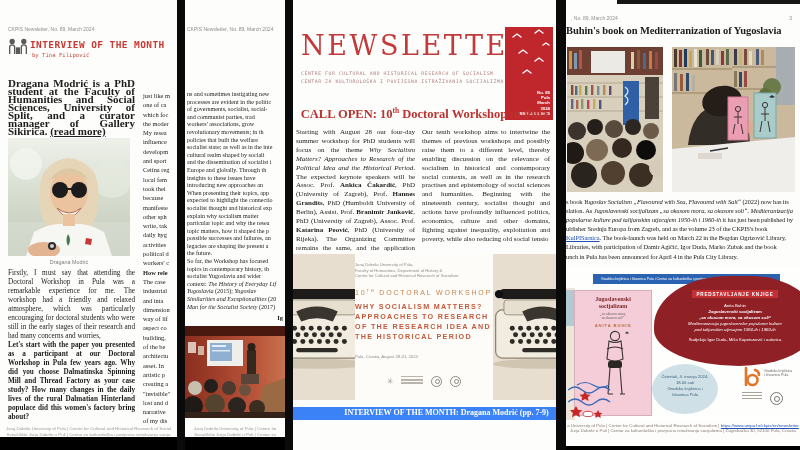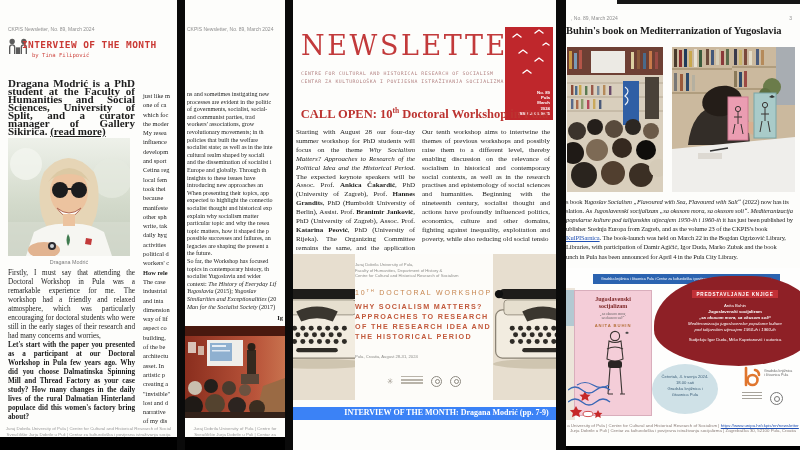--- a/index.html
+++ b/index.html
@@ -9,21 +9,21 @@
   .vbar{position:absolute;top:0;height:450px;background:#0a0a0a}
   .hdr{position:absolute;font-family:"Liberation Sans",sans-serif;font-size:5px;color:#8f8f8f;white-space:nowrap}
   .ftr{position:absolute;width:100%;text-align:center;font-family:"Liberation Sans",sans-serif;font-size:4.4px;color:#9a9a9a;white-space:nowrap}
   .sb{font-weight:bold}.si{font-style:italic}.sbi{font-weight:bold;font-style:italic}
   .su{color:#2050b4;text-decoration:underline}
   .sbu{font-weight:bold;text-decoration:underline}
   .ssup{vertical-align:super;font-size:60%}
   .ln{white-space:nowrap}
   
   #p1{left:0;width:177px;height:437px}
-  .section-title{position:absolute;left:22px;top:39px;font-family:"DejaVu Sans Mono",monospace;font-weight:bold;font-size:9.5px;letter-spacing:.4px;color:#ca3934;white-space:nowrap}
+  .section-title{position:absolute;left:30px;top:39px;font-family:"DejaVu Sans Mono",monospace;font-weight:bold;font-size:9.5px;letter-spacing:.4px;color:#ca3934;white-space:nowrap}
   .byline{position:absolute;left:32px;top:52px;font-family:"DejaVu Sans Mono",monospace;font-size:5.6px;color:#cf4a44;white-space:nowrap}
   .p1-intro{position:absolute;left:8px;top:79px;width:127px;font-size:11px;line-height:8px;text-align:justify}
   .p1-photo{position:absolute;left:8px;top:138px;width:122px;height:118px}
   .p1-caption{position:absolute;left:8px;top:259px;width:122px;text-align:center;font-family:"Liberation Sans",sans-serif;font-size:5.4px;color:#7d7d7d}
   .p1-qa{position:absolute;left:8px;top:269px;width:127px;font-size:7.2px;line-height:9px;text-align:justify}
   .p1-col2{position:absolute;left:143px;top:91px;width:40px;font-size:6.4px}
   .p1-col2 .ln{line-height:9.3px}
   
   #p2{left:185;width:100px;height:437px}
   #p2{left:185px}

